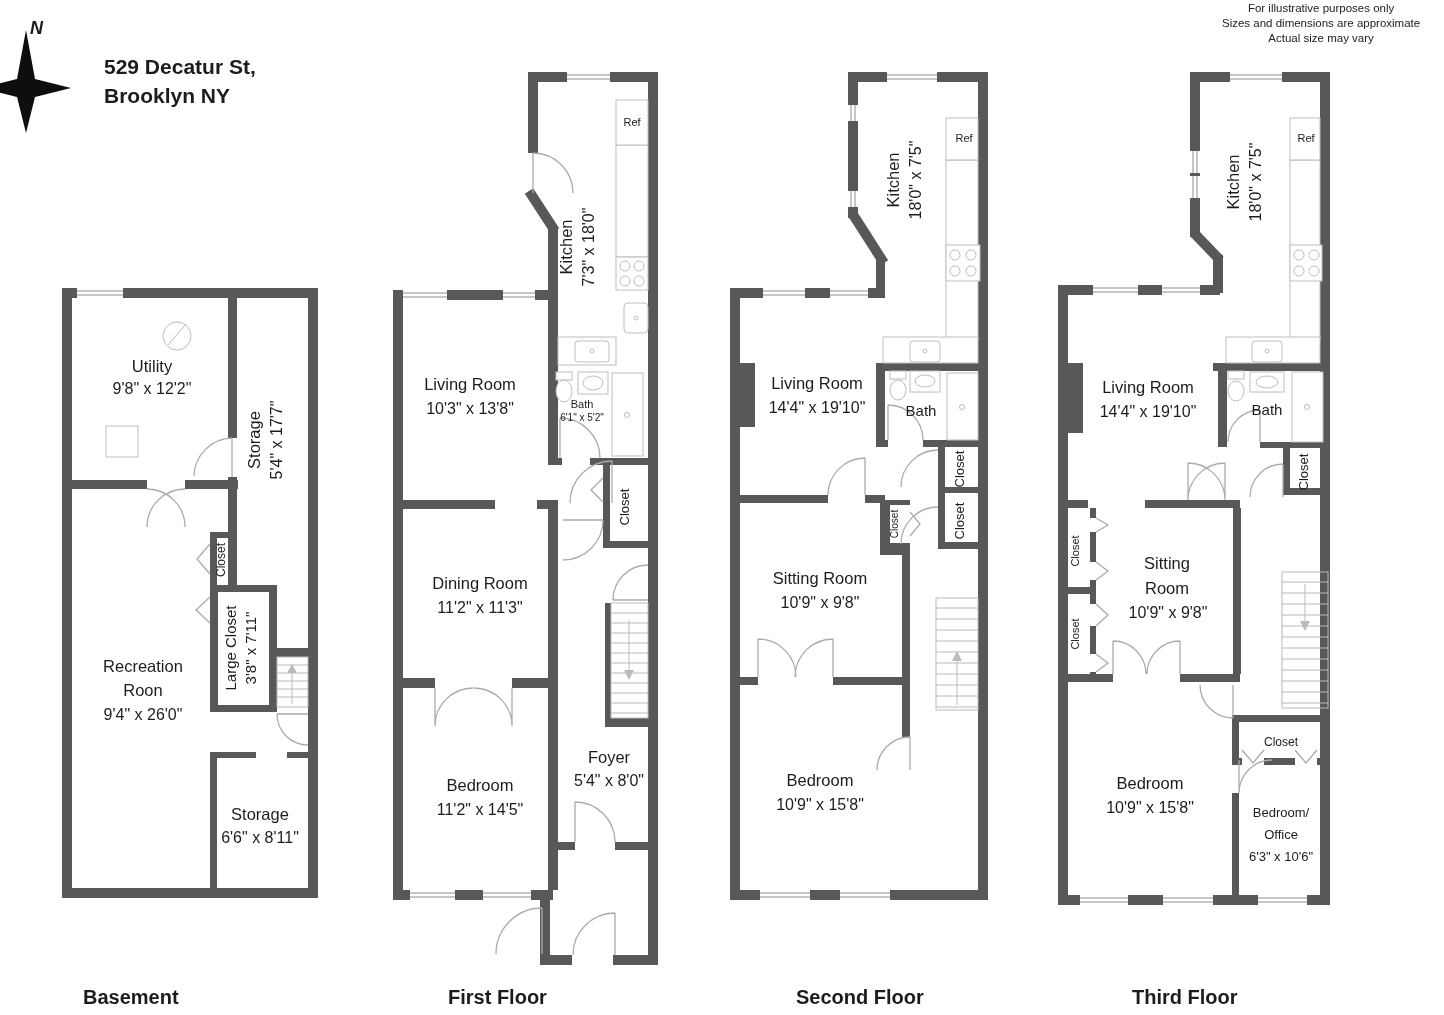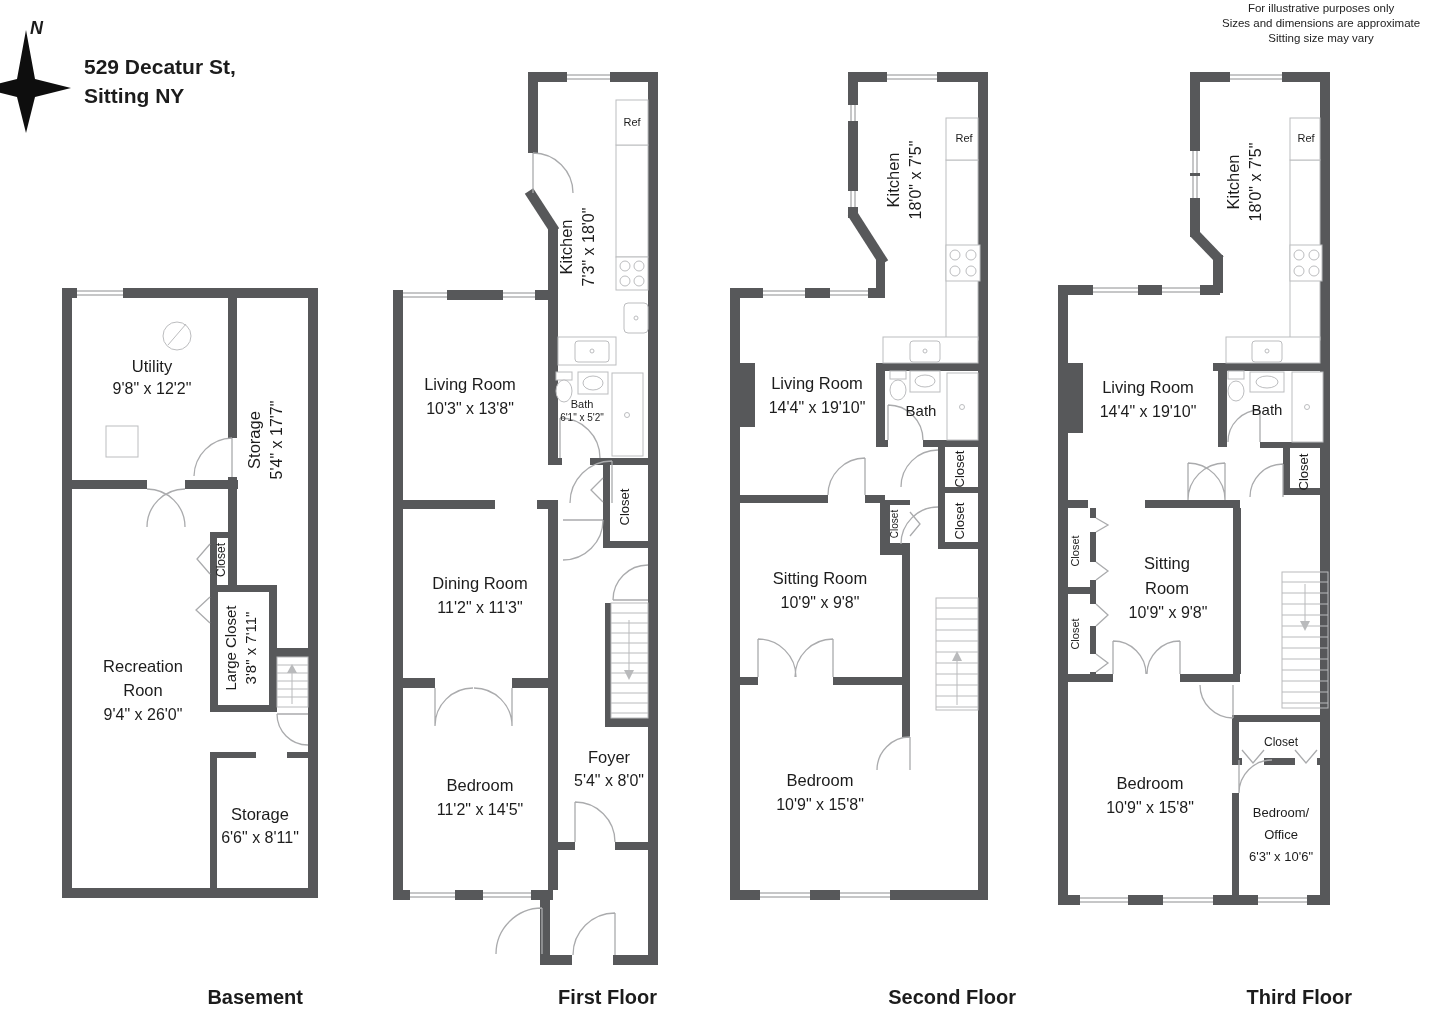--- a/index.html
+++ b/index.html
@@ -1,21 +1,21 @@
 <!DOCTYPE html>
 <html><head>
 <meta charset="utf-8">
 <style>
   html,body{margin:0;padding:0;background:#fff;}
   .canvas{position:relative;width:1444px;height:1015px;background:#ffffff;overflow:hidden;
           font-family:"Liberation Sans",sans-serif;color:#1c1c1c;}
   .plan{position:absolute;}
-  .address{position:absolute;left:84px;top:52px;font-size:21px;font-weight:bold;line-height:29px;}
+  .address{position:absolute;left:104px;top:52px;font-size:21px;font-weight:bold;line-height:29px;}
   .disclaimer{position:absolute;left:1222px;top:1px;font-size:11.5px;line-height:15px;color:#222;text-align:center;}
-  .floor-title{position:absolute;top:986px;width:220px;text-align:right;font-size:20px;font-weight:bold;}
+  .floor-title{position:absolute;top:986px;width:220px;text-align:left;font-size:20px;font-weight:bold;}
   .compass{position:absolute;left:0;top:8px;}
   svg text{fill:#1c1c1c;}
   .room{font-size:16.5px;}
   .dims{font-size:16px;}
   .t13{font-size:13px;}
   .t12{font-size:12px;}
   .t11{font-size:11px;}
   .t10{font-size:10px;}
   .t15{font-size:15px;}
   .mid{text-anchor:middle;}
@@ -30,27 +30,27 @@
 
 <div class="canvas">
 
   <svg class="compass" width="110" height="150">
     <polygon points="26,22 35,71 71,80 35,89 26,125 17,89 -19,80 17,71" fill="#0e0e0e"></polygon>
     <text x="30" y="26" style="font-size:18px;font-weight:bold;font-style:italic">N</text>
   </svg>
 
   <div class="address">
     <div>529 Decatur St,</div>
-    <div>Sitting NY</div>
+    <div>Brooklyn NY</div>
   </div>
 
   <div class="disclaimer">
     <div>For illustrative purposes only</div>
     <div>Sizes and dimensions are approximate</div>
-    <div>Sitting size may vary</div>
+    <div>Actual size may vary</div>
   </div>
 
   <svg class="plan" style="left:55px;top:280px" width="270" height="625">
     <g class="wall">
       <rect x="7" y="8" width="256" height="10"></rect>
         <rect x="7" y="608" width="256" height="10"></rect>
       <rect x="7" y="8" width="10" height="610"></rect>
         <rect x="253" y="8" width="10" height="610"></rect>
       <rect x="173" y="18" width="9" height="140"></rect>
       <rect x="7" y="200" width="85" height="9"></rect>
@@ -409,17 +409,17 @@
       <text class="t12 mid" x="233" y="686">Closet</text>
       <text class="room mid" x="102" y="729">Bedroom</text>
       <text class="dims mid" x="102" y="753">10'9" x 15'8"</text>
       <text class="t13 mid" x="233" y="757">Bedroom/</text>
       <text class="t13 mid" x="233" y="779">Office</text>
       <text class="t13 mid" x="233" y="801">6'3" x 10'6"</text>
     </g>
   </svg>
 
   <div class="floor-title" style="left:83px">Basement</div>
-  <div class="floor-title" style="left:437px">First Floor</div>
+  <div class="floor-title" style="left:448px">First Floor</div>
   <div class="floor-title" style="left:796px">Second Floor</div>
   <div class="floor-title" style="left:1132px">Third Floor</div>
 
 </div>
 
 </body></html>

